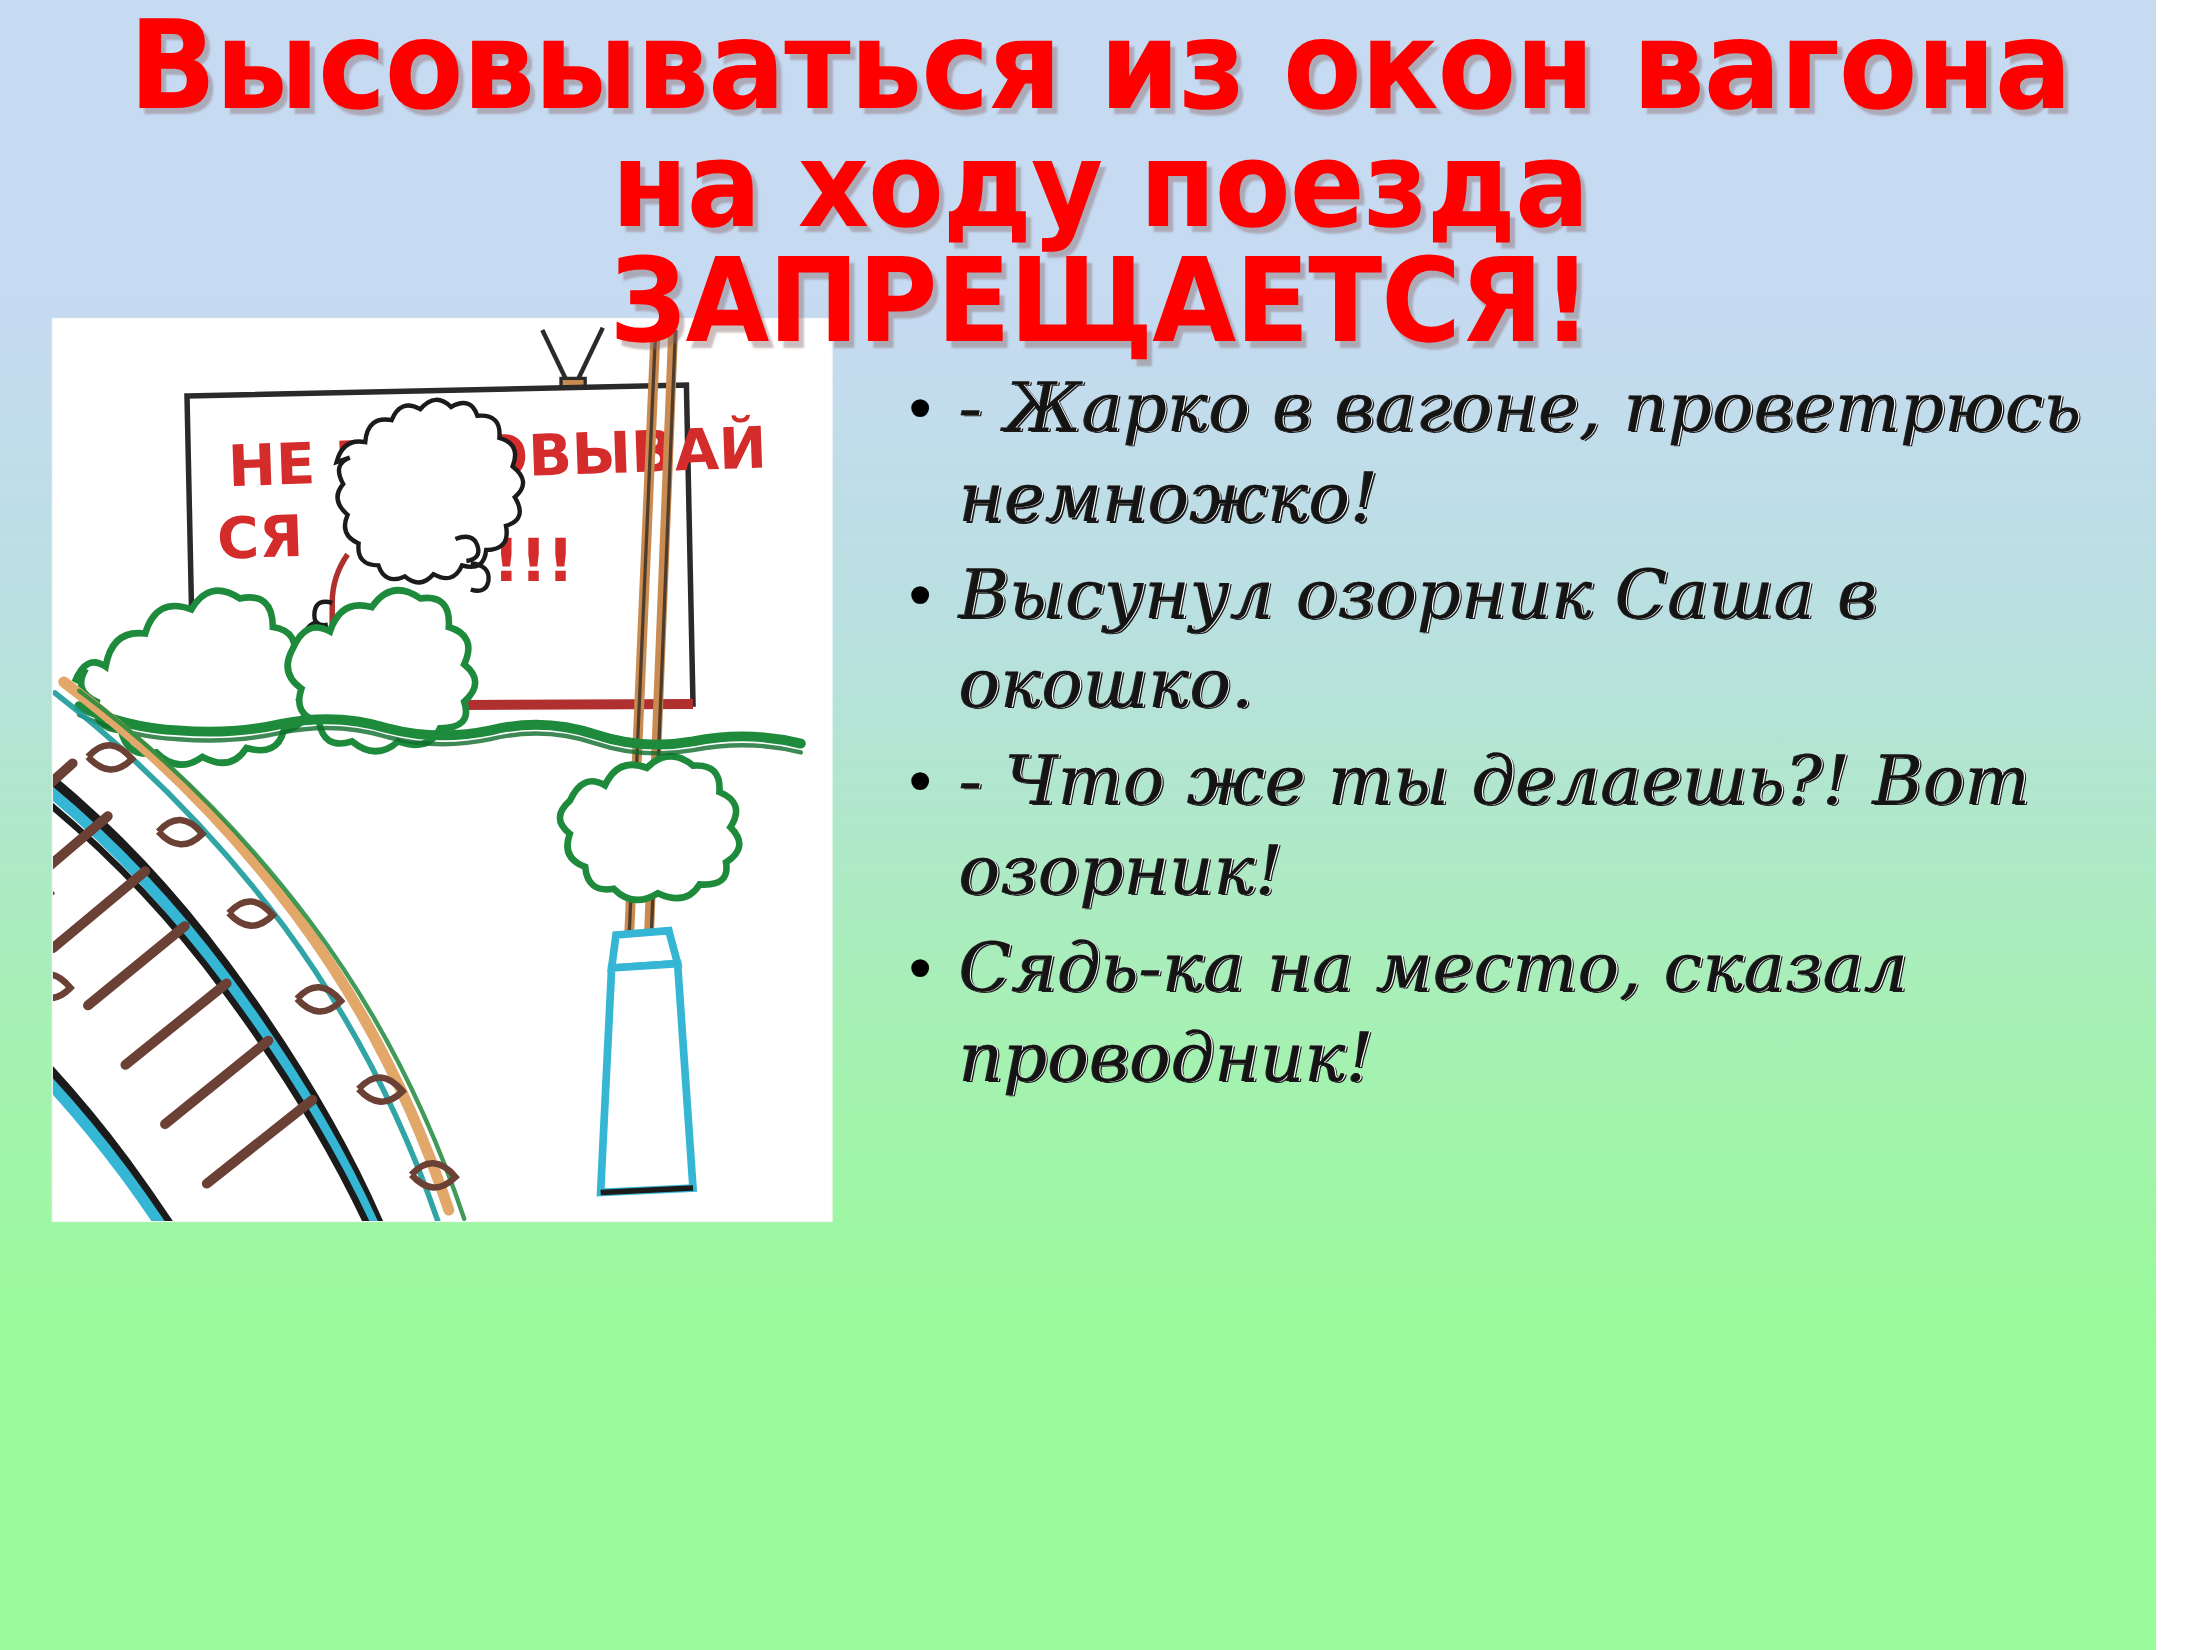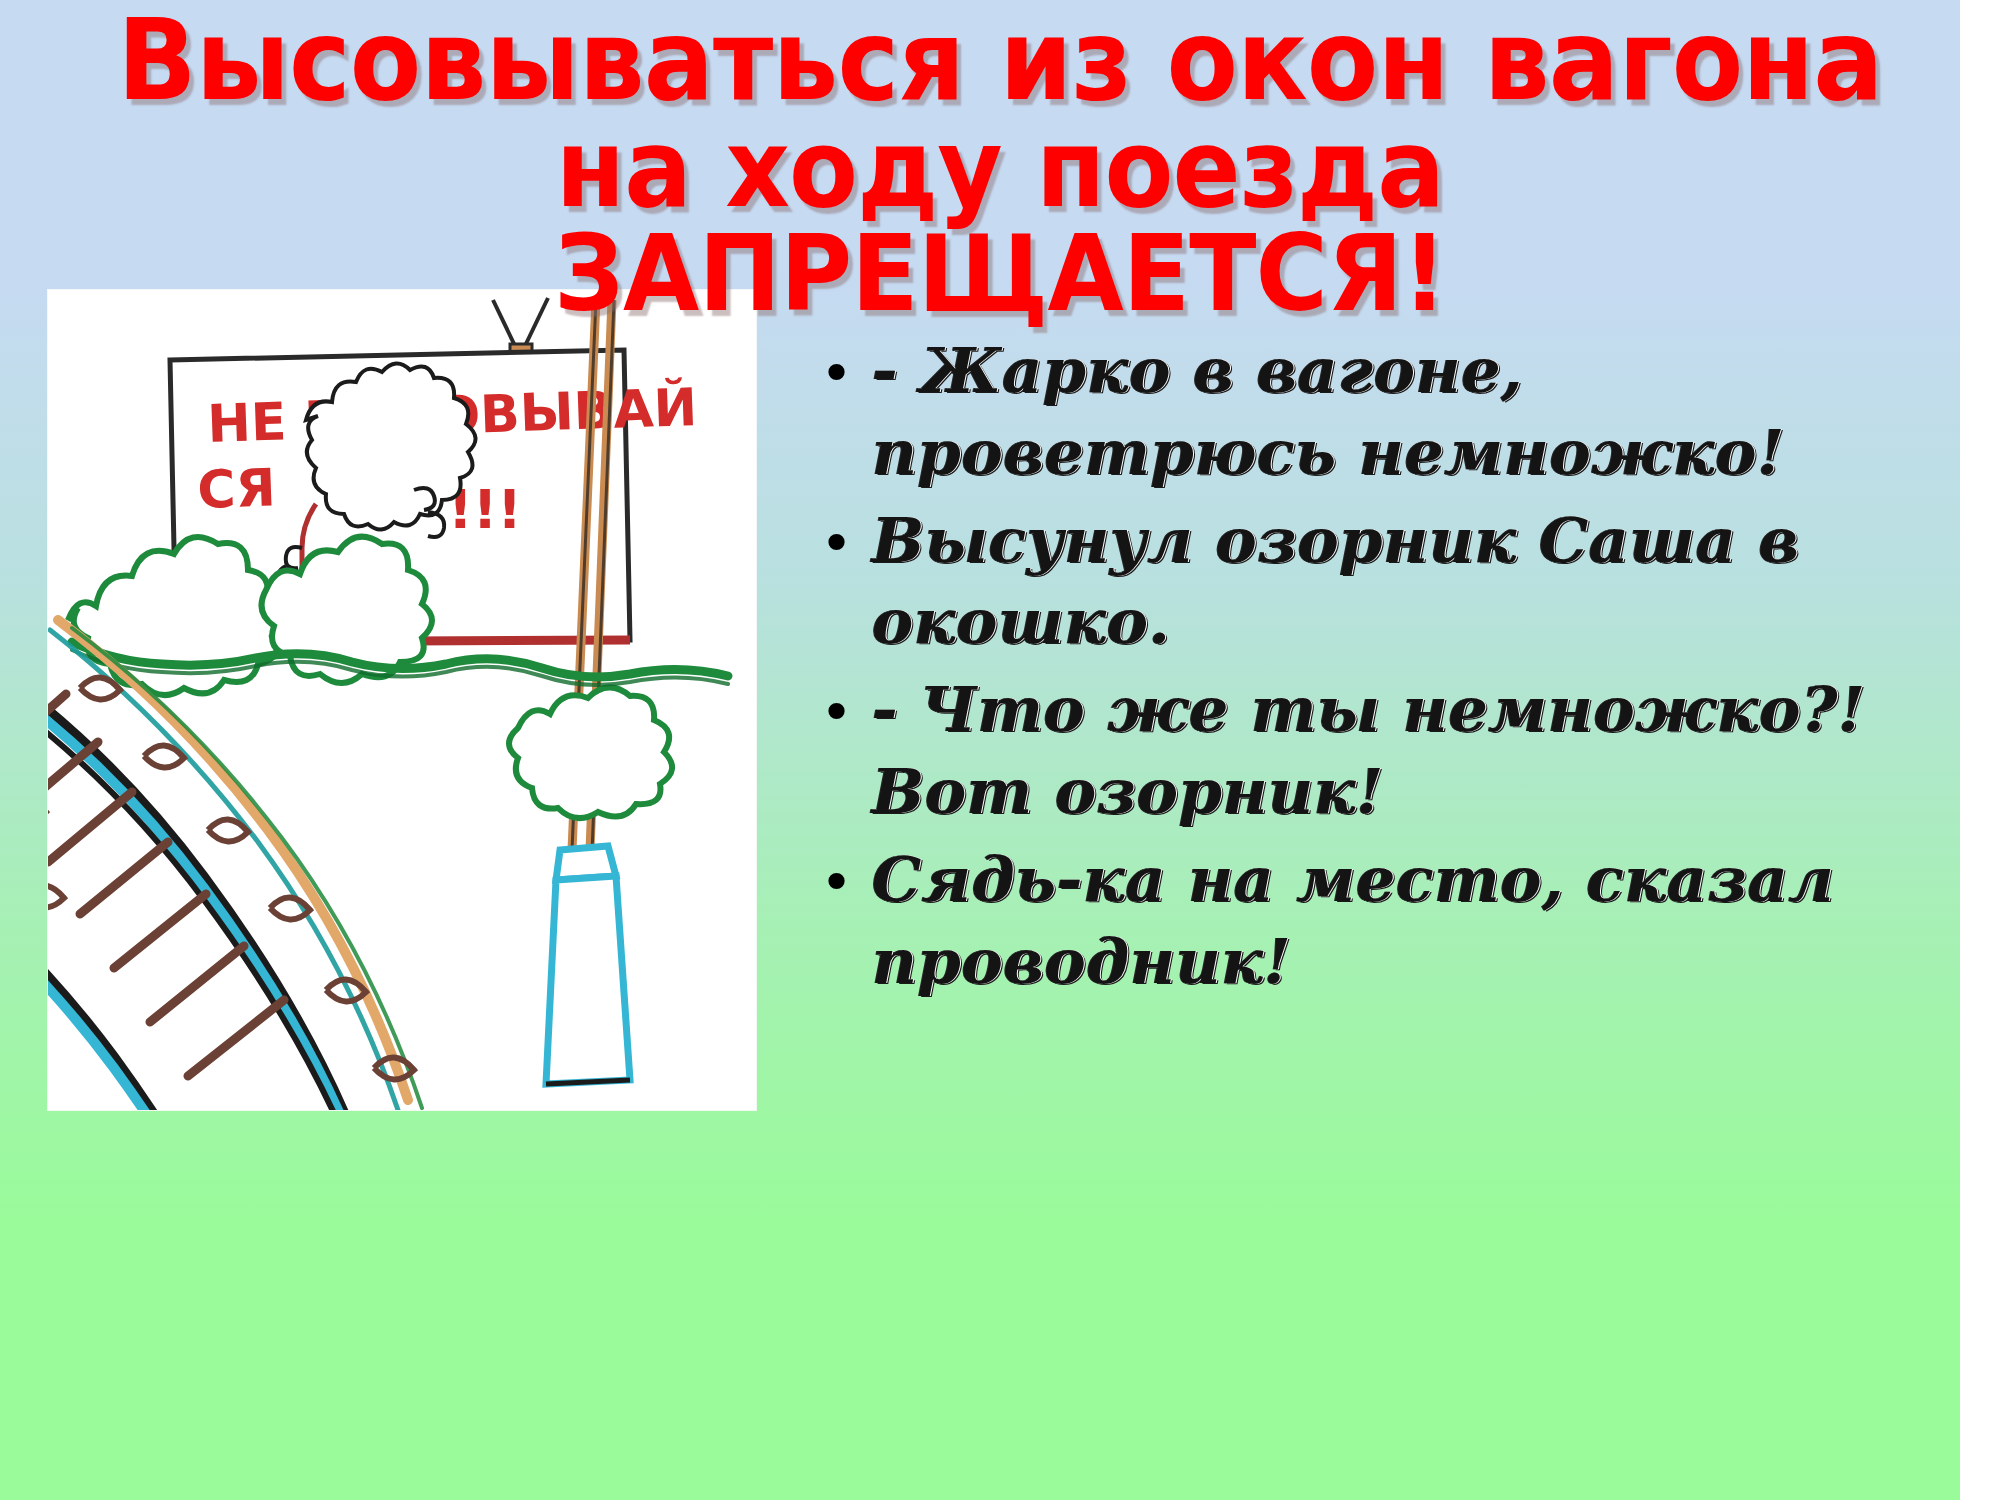--- a/index.html
+++ b/index.html
@@ -85,21 +85,21 @@
     line-height: 1.0;
     color: #000;
     text-align: left;
     padding-top: 16px;
     font-family: "DejaVu Sans", sans-serif;
   }
   .bullet-text {
     flex: 1 1 auto;
     font-family: "DejaVu Serif", serif;
     font-style: italic;
-    font-weight: bold;
+    font-weight: normal;
     font-size: 62px;
     line-height: 1.32;
     color: #141414;
     letter-spacing: 0.5px;
     text-shadow:
        1px 0px 0 #ffffff,
        2px 1px 0 #1a1a1a,
       -1px 0px 0 #2a2a2a;
   }
 </style>
@@ -229,21 +229,21 @@
       <span class="bullet-text">- Жарко в вагоне, проветрюсь немножко!</span>
     </div>
 
     <div class="bullet-row">
       <span class="bullet-dot">•</span>
       <span class="bullet-text">Высунул озорник Саша в окошко.</span>
     </div>
 
     <div class="bullet-row">
       <span class="bullet-dot">•</span>
-      <span class="bullet-text">- Что же ты немножко?! Вот озорник!</span>
+      <span class="bullet-text">- Что же ты делаешь?! Вот озорник!</span>
     </div>
 
     <div class="bullet-row">
       <span class="bullet-dot">•</span>
       <span class="bullet-text">Сядь-ка на место, сказал проводник!</span>
     </div>
 
   </div>
 </div>
 

